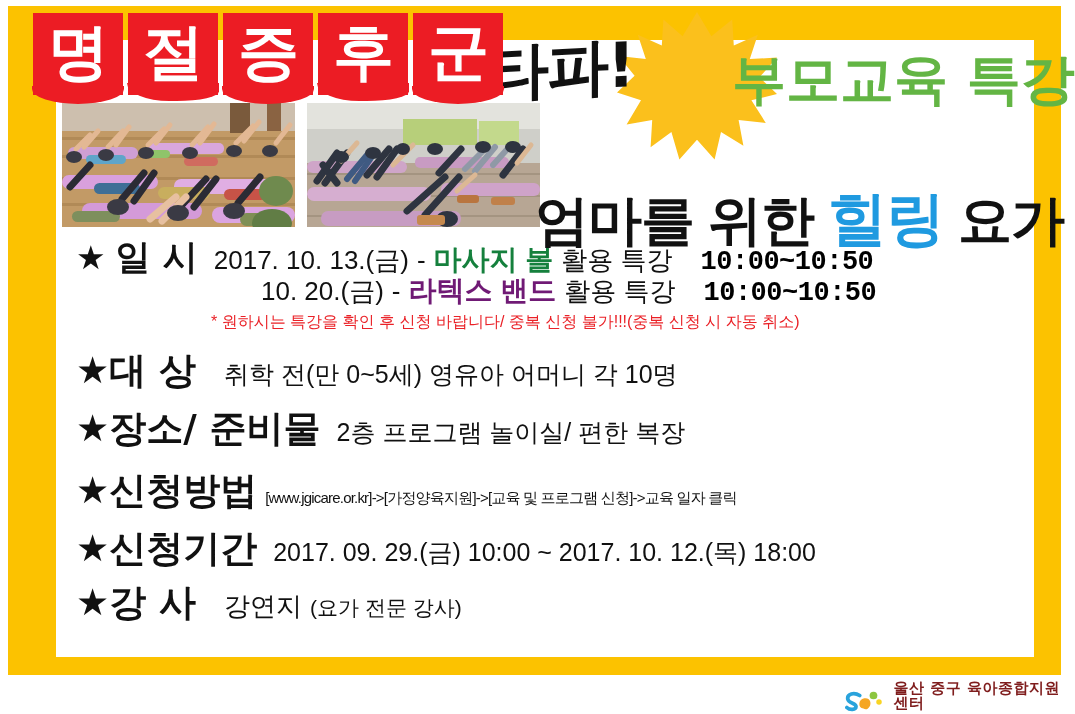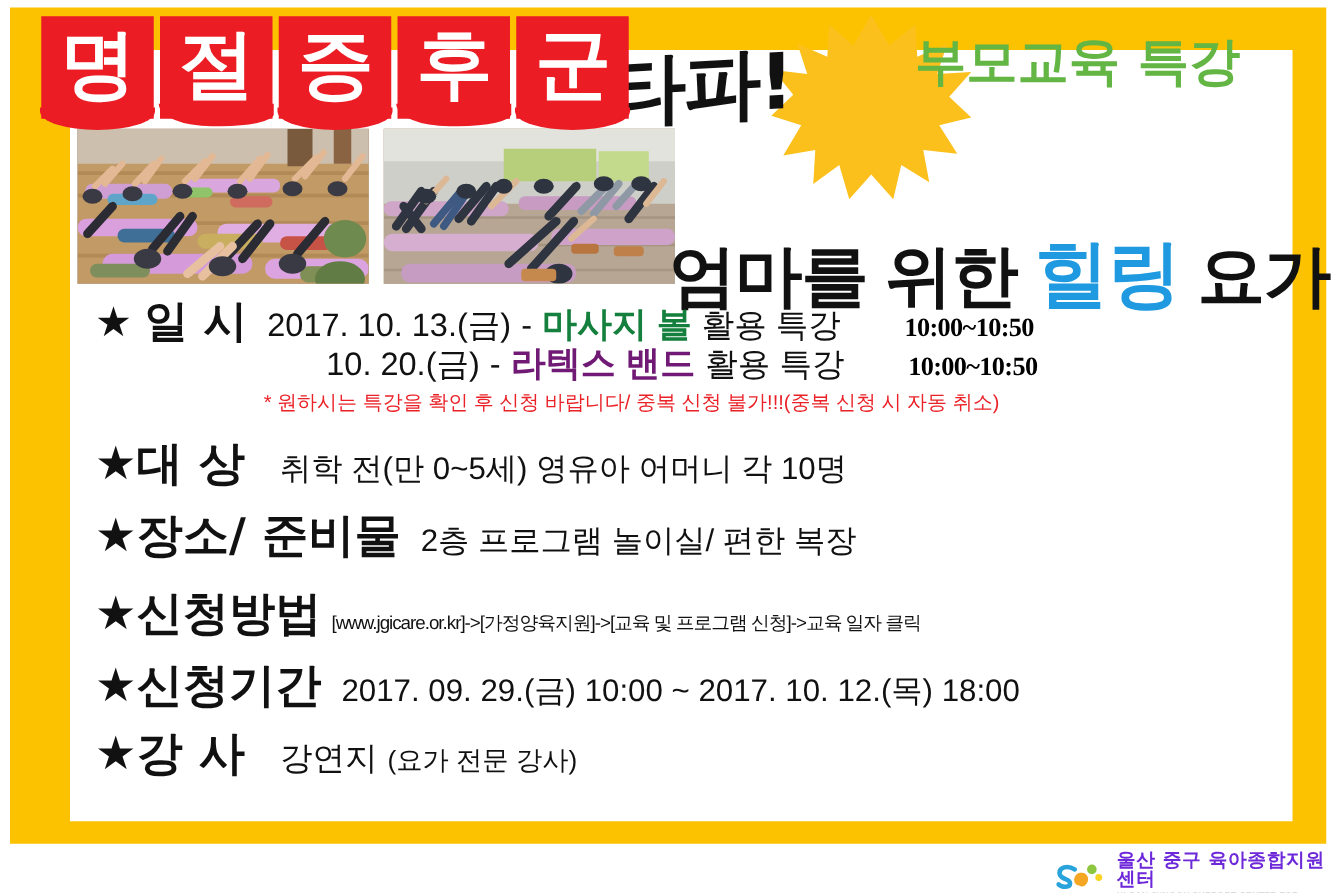--- a/index.html
+++ b/index.html
@@ -111,24 +111,24 @@
     font-weight: 700;
     letter-spacing: -2px;
     font-family: "DejaVu Sans", "Liberation Sans", sans-serif;
     transform: skewY(-3deg);
   }
 
   
   .hl-green {
     position: absolute;
     left: 732px;
-    top: 22px;
+    top: 44px;
     z-index: 5;
     color: #63b544;
-    font-size: 41px;
+    font-size: 54px;
     font-weight: 700;
     letter-spacing: 0px;
     font-family: "DejaVu Sans", "Liberation Sans", sans-serif;
   }
   .hl-main {
     position: absolute;
     left: 535px;
     top: 136px;
     z-index: 5;
     font-size: 54px;
@@ -182,24 +182,23 @@
   .star { font-size: 33px; }
   .val {
     color: #111111;
     font-size: 26px;
     font-family: "Liberation Sans", "DejaVu Sans", sans-serif;
   }
   .green-b { color: #15803d; font-weight: 700; font-size: 28px; }
   .blue-b  { color: #701a75; font-weight: 700; font-size: 28px; }
   .time {
     font-weight: 700;
-    font-size: 21px;
+    font-size: 27px;
     letter-spacing: -0.5px;
-    font-family: Liberation Serif, serif;
-    margin-left: 23px;
+    font-family: Liberation Mono, monospace;
   }
 
   #row-datetime { height: 38px; }
   #row-datetime-2 { height: 40px; padding-left: 157px; }
   #row-note {
     height: 34px;
     padding-left: 135px;
     color: #ea2127;
     font-size: 16px;
     font-family: "Liberation Sans", "DejaVu Sans", sans-serif;
@@ -240,21 +239,21 @@
     display: flex;
     align-items: center;
     gap: 8px;
     z-index: 7;
   }
   .logo-mark { width: 44px; height: 28px; }
   .logo-text { line-height: 1.0; }
   .logo-ko {
     font-size: 15px;
     font-weight: 700;
-    color: #6d28d9;
+    color: #7f1d1d;
     letter-spacing: 0.5px;
     font-family: "DejaVu Sans", "Liberation Sans", sans-serif;
   }
   .logo-en {
     font-size: 7px;
     font-weight: 700;
     color: #6c6c6c;
     letter-spacing: 0.2px;
     margin-top: 2px;
     font-family: "Liberation Sans", sans-serif;

